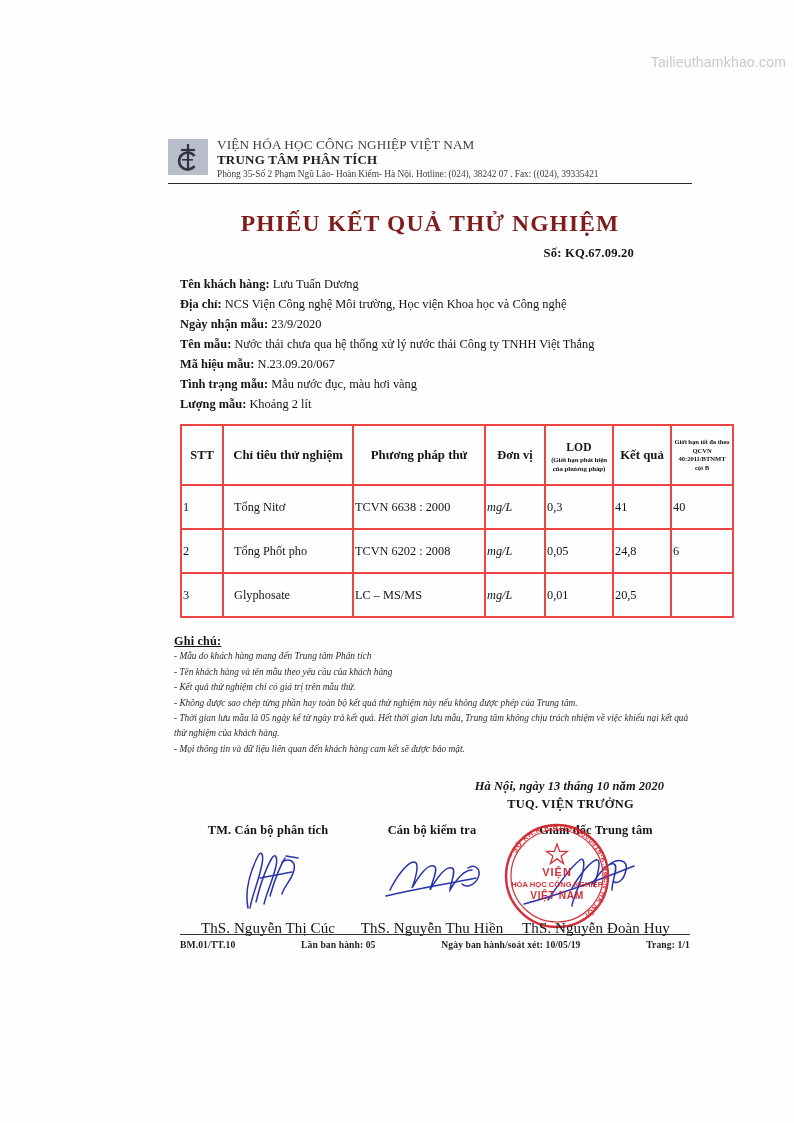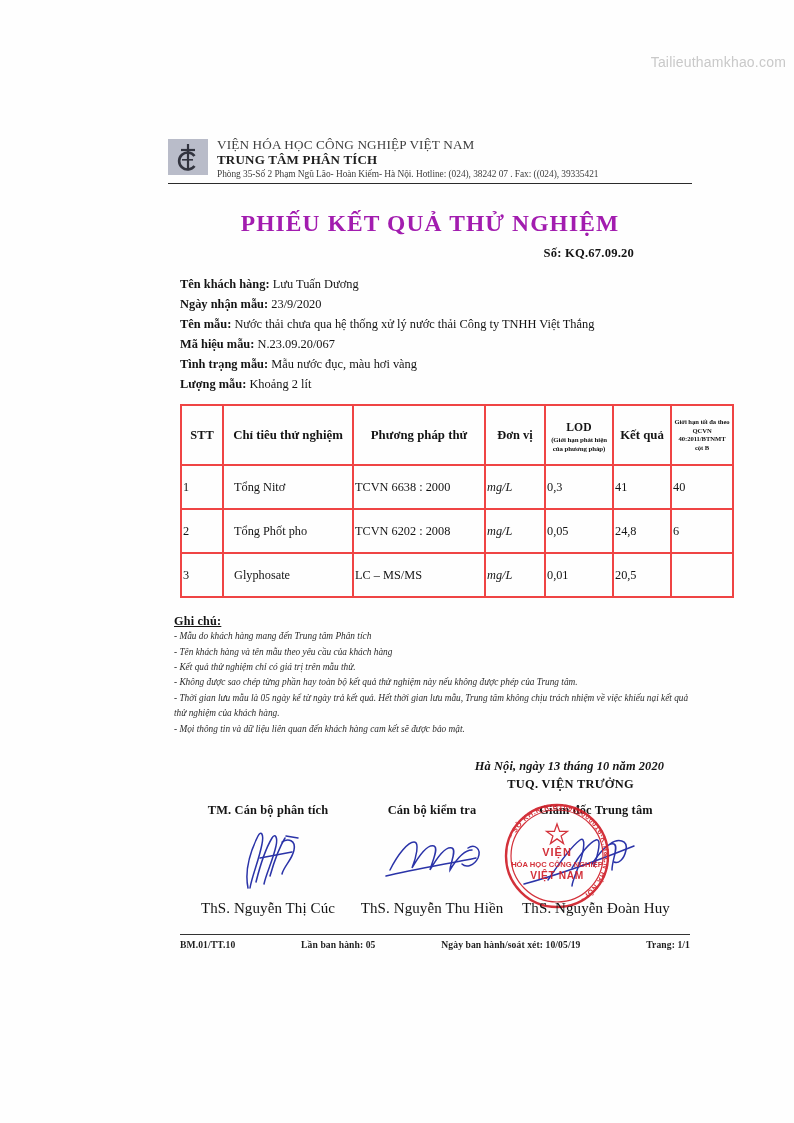--- a/index.html
+++ b/index.html
@@ -84,21 +84,21 @@
     white-space: nowrap;
     letter-spacing: -0.05px;
   }
 
   
   .title-wrap { margin-top: 26px; text-align: center; }
   .title {
     font-size: 23.5px;
     font-weight: bold;
     letter-spacing: 1.1px;
-    color: #a21caf;
+    color: #7f1d1d;
   }
   .docno {
     margin-top: 9px;
     text-align: right;
     padding-right: 58px;
     font-size: 12.6px;
     font-weight: bold;
     letter-spacing: .2px;
   }
 
@@ -282,20 +282,24 @@
 
     <div class="title-wrap">
       <div class="title">PHIẾU KẾT QUẢ THỬ NGHIỆM</div>
     </div>
     <div class="docno">Số: KQ.67.09.20</div>
 
     <div class="info">
       <div class="info-row">
         <span class="k">Tên khách hàng:</span>
         <span class="v">Lưu Tuấn Dương</span>
+      </div>
+      <div class="info-row">
+        <span class="k">Địa chỉ:</span>
+        <span class="v">NCS Viện Công nghệ Môi trường, Học viện Khoa học và Công nghệ</span>
       </div>
       <div class="info-row">
         <span class="k">Ngày nhận mẫu:</span>
         <span class="v">23/9/2020</span>
       </div>
       <div class="info-row">
         <span class="k">Tên mẫu:</span>
         <span class="v">Nước thải chưa qua hệ thống xử lý nước thải Công ty TNHH Việt Thắng</span>
       </div>
       <div class="info-row">

